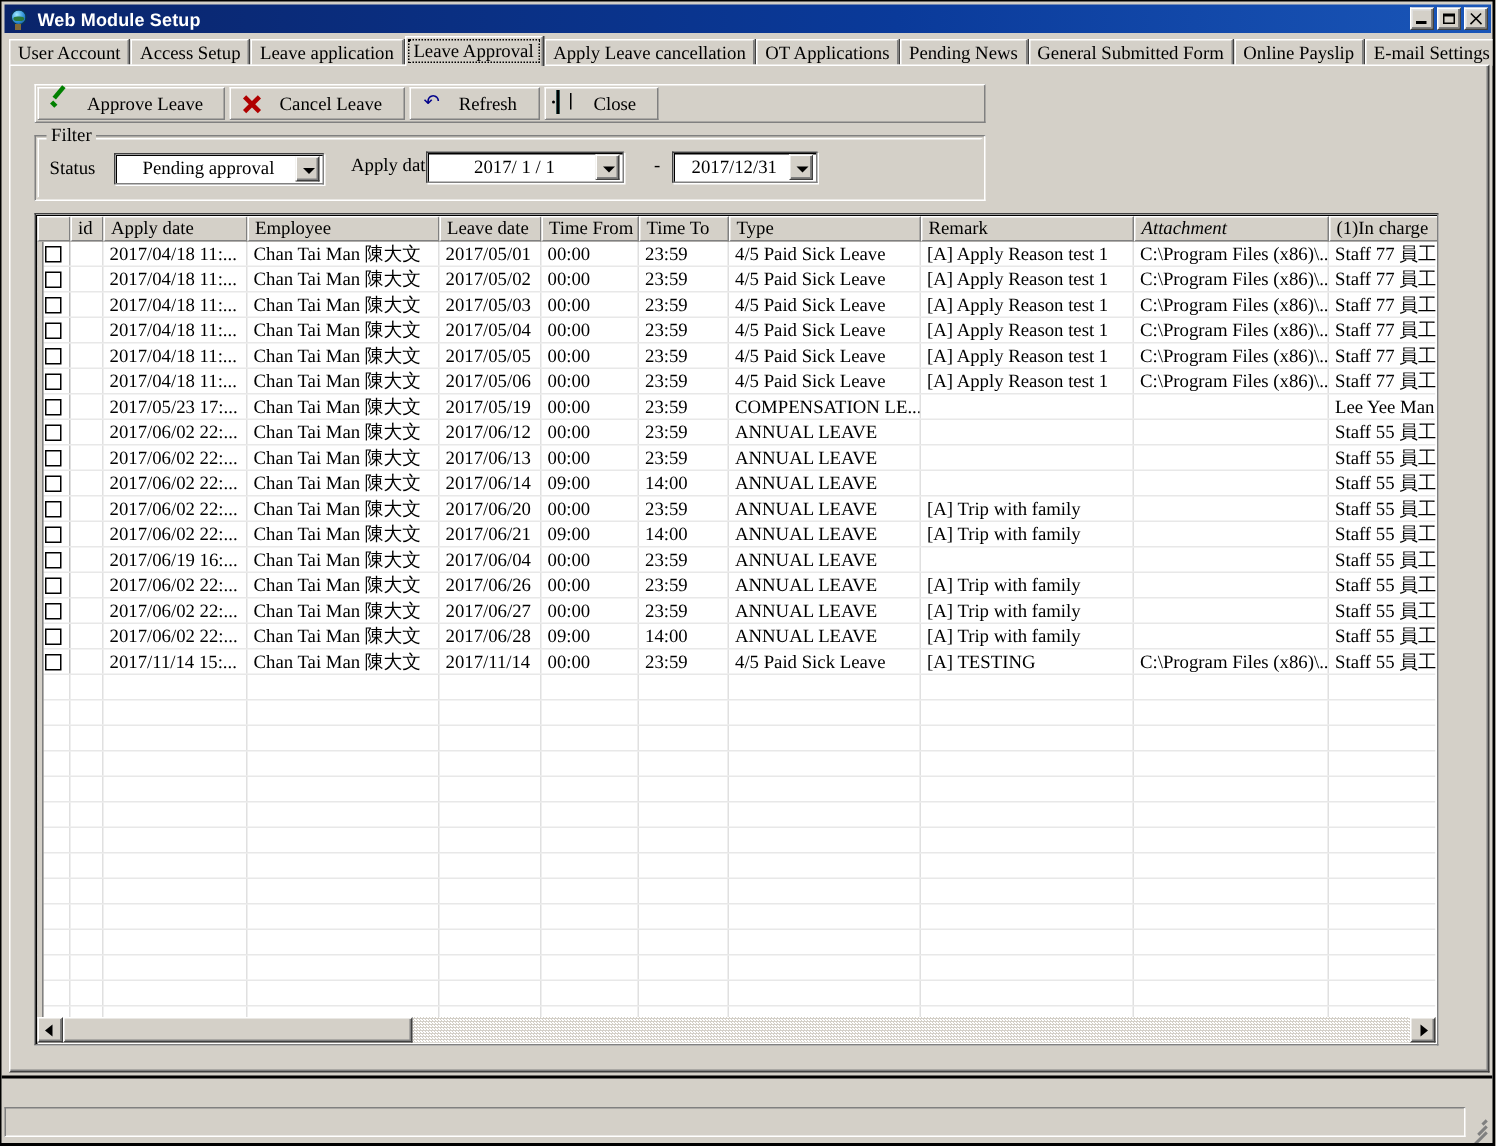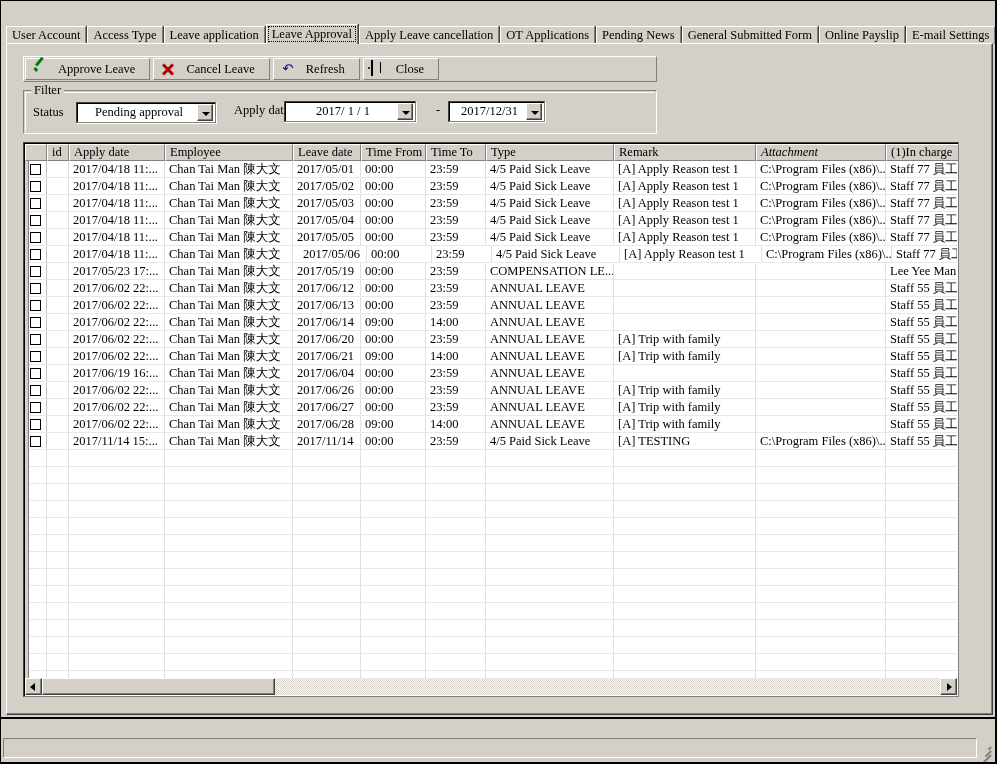--- a/index.html
+++ b/index.html
@@ -517,24 +517,43 @@
     left: 0; right: 0;
     height: 2px;
     background: #000;
   }
 </style>
 </head>
 <body>
 
 <div id="app">
 
+  <div class="titlebar">
+    <div class="title-icon">
+      <div class="globe"></div>
+        <div class="stand"></div>
+    </div>
+    <div class="title-text">Web Module Setup</div>
+    <div class="title-buttons">
+      <div class="tbtn">
+          <span class="min"></span>
+        </div>
+      <div class="tbtn">
+          <span class="max"></span>
+        </div>
+      <div class="tbtn">
+          <span class="cls1"></span>
+          <span class="cls2"></span>
+        </div>
+    </div>
+  </div>
 
   <div class="tabstrip">
     <div class="tab"><span>User Account</span></div>
-    <div class="tab"><span>Access Type</span></div>
+    <div class="tab"><span>Access Setup</span></div>
     <div class="tab"><span>Leave application</span></div>
     <div class="tab active"><span>Leave Approval</span></div>
     <div class="tab"><span>Apply Leave cancellation</span></div>
     <div class="tab"><span>OT Applications</span></div>
     <div class="tab"><span>Pending News</span></div>
     <div class="tab"><span>General Submitted Form</span></div>
     <div class="tab"><span>Online Payslip</span></div>
     <div class="tab"><span>E-mail Settings</span></div>
     <div class="tab"></div>
   </div>
@@ -672,21 +691,21 @@
             <div class="gc" style="width: 130px;">C:\Program Files (x86)\...</div>
             <div class="gc" style="width: 110px;">Staff 77 員工77</div>
           </div>
           <div class="grow">
             <div class="gc cb" style="width: 22px;">
               <div class="cbx"></div>
             </div>
             <div class="gc" style="width: 22px;"></div>
             <div class="gc" style="width: 96px;">2017/04/18 11:...</div>
             <div class="gc" style="width: 128px;">Chan Tai Man 陳大文</div>
-            <div class="gc" style="width: 68px; margin-left: 6px;">2017/05/06</div>
+            <div class="gc" style="width: 68px;">2017/05/06</div>
             <div class="gc" style="width: 65px;">00:00</div>
             <div class="gc" style="width: 60px;">23:59</div>
             <div class="gc" style="width: 128px;">4/5 Paid Sick Leave</div>
             <div class="gc" style="width: 142px;">[A] Apply Reason test 1</div>
             <div class="gc" style="width: 130px;">C:\Program Files (x86)\...</div>
             <div class="gc" style="width: 110px;">Staff 77 員工77</div>
           </div>
           <div class="grow">
             <div class="gc cb" style="width: 22px;">
               <div class="cbx"></div>

